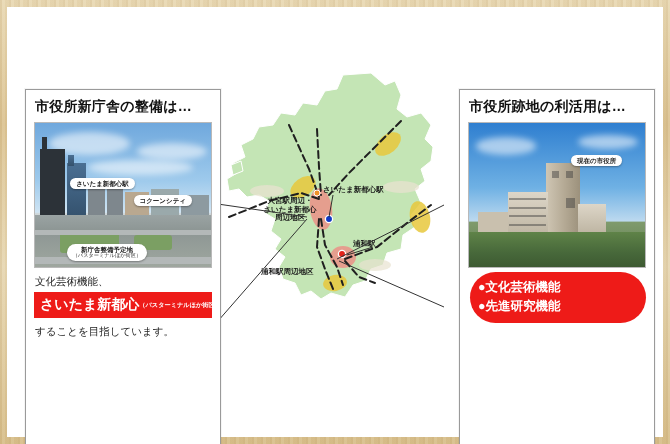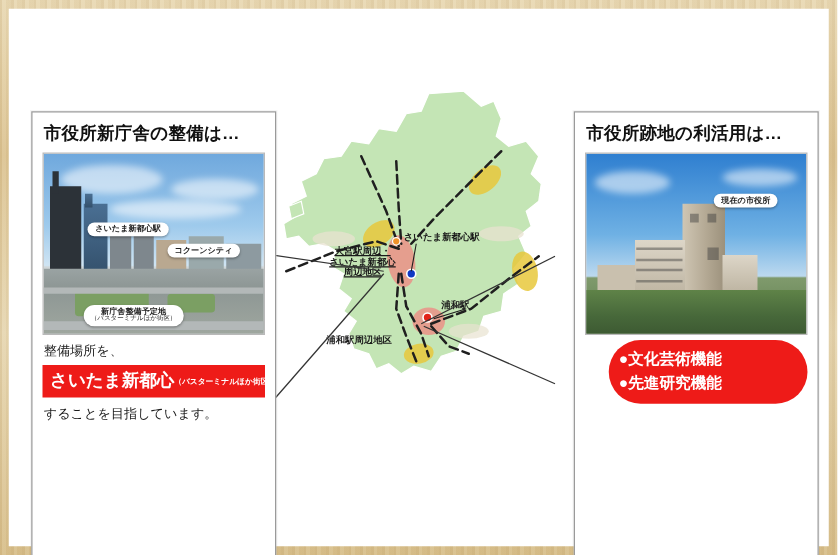--- a/index.html
+++ b/index.html
@@ -44,21 +44,21 @@
   
   .map-wrap{
     position:absolute;left:218px;top:62px;width:228px;height:240px;
   }
   .map-wrap svg{display:block;}
   .map-label{
     position:absolute;font-size:7.5px;color:#1a1a1a;font-weight:bold;
     line-height:1.15;white-space:nowrap;text-align:center;
   }
   .map-label.multi{white-space:normal;width:70px;}
-  #lbl-omiya{left:30px;top:128px;text-decoration:underline;}
+  #lbl-omiya{left:30px;top:128px;}
   #lbl-shintoshin{left:98px;top:117px;}
   #lbl-urawa-eki{left:128px;top:171px;}
   #lbl-urawa-area{left:36px;top:199px;}
 
   
   .panel{
     position:absolute;box-sizing:border-box;
     background:#ffffff;border:1px solid #9a9a9a;
     box-shadow:0 0 0 1px rgba(0,0,0,.04);
     padding:6px 8px 8px 8px;
@@ -114,21 +114,21 @@
   }
   .redbox{
     background:#ee1b18;color:#ffffff;font-weight:bold;
     padding:4px 6px;margin:3px 0;text-align:center;white-space:nowrap;
   }
   #red-shintoshin{font-size:14px;}
   #red-shintoshin .note{font-size:6.2px;font-weight:bold;vertical-align:2px;}
   #red-open{font-size:14px;}
   .redlist{
     background:#ee1b18;color:#ffffff;font-weight:bold;
-    padding:6px 8px;margin:4px 0 4px 19px;border-radius:32px;
+    padding:6px 8px;margin:4px 0 4px 2px;border-radius:32px;
   }
   .redlist div{font-size:12.5px;line-height:1.55;white-space:nowrap;}
 
   
   .connectors{position:absolute;left:0;top:0;width:100%;height:100%;pointer-events:none;}
 </style>
 </head>
 <body>
 
 <div class="poster">
@@ -228,21 +228,21 @@
         </div>
         <div class="bubble" style="left:56%;top:50%;">
           <span>コクーンシティ</span>
         </div>
         <div class="bubble" style="left:18%;bottom:4%;">
           <span>新庁舎整備予定地</span>
           <small>（バスターミナルほか街区）</small>
         </div>
       </div>
 
-      <div class="body-text">整備場所を、</div>
+      <div class="body-text">文化芸術機能、</div>
 
       <div class="redbox" id="red-shintoshin">
         <span>さいたま新都心</span><span class="note">（バスターミナルほか街区）</span>
       </div>
 
 
 
       <div class="body-text">することを目指しています。</div>
     </div>
 

